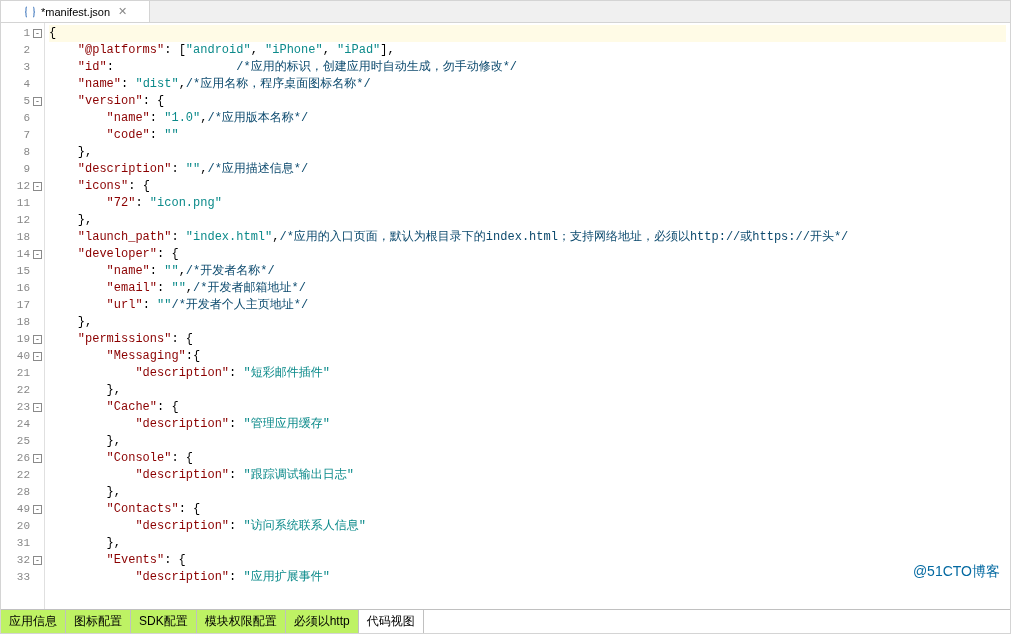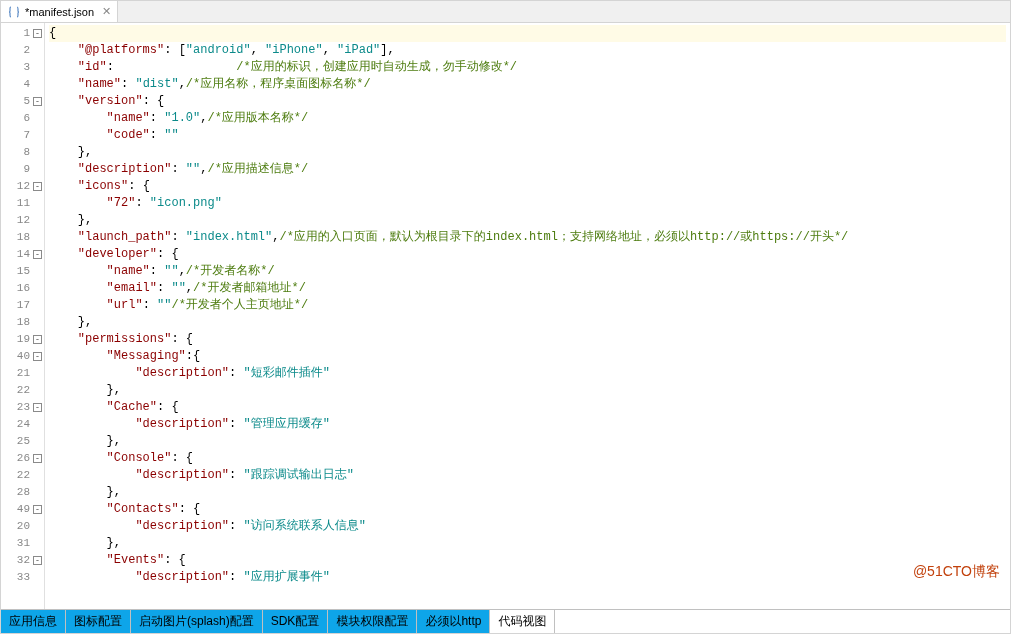--- a/index.html
+++ b/index.html
@@ -17,21 +17,21 @@
 .tab-bar {
   background: #f0f0f0;
   height: 22px;
   border-bottom: 1px solid #d4d4d4;
   display: flex;
   align-items: center;
 }
 .tab {
   background: #fff;
   border-right: 1px solid #d4d4d4;
-  padding: 3px 6px;
+  padding: 3px 22px;
   font-family: "Segoe UI", Tahoma, sans-serif;
   font-size: 11px;
   display: flex;
   align-items: center;
   gap: 4px;
   height: 100%;
 }
 .tab-icon {
   width: 14px; height: 14px;
   display: inline-flex; align-items: center; justify-content: center;
@@ -81,45 +81,45 @@
   overflow: auto;
 }
 .line {
   height: 17px; line-height: 17px;
 }
 .line1 {
   background: #fffbe6;
 }
 .key    { color: #8B0000; }   
 .str    { color: #0b8a8a; }   
-.comment{ color: #4d7c0f; }
+.comment{ color: #0c4a6e; }
 .punct  { color: #000; }
 .bottom-tabs {
   height: 24px;
   border-top: 1px solid #c0c0c0;
   background: #fff;
   display: flex;
   font-family: "Microsoft YaHei","Segoe UI",sans-serif;
   font-size: 12px;
 }
 .btab {
   border-right: 1px solid #c0c0c0;
   padding: 3px 8px;
   cursor: pointer;
-  background: #0ea5e9;
+  background: #bef264;
 }
 .btab.active {
   background: #fff;
   text-align: right;
 }
 .watermark {
   position: absolute;
   right: 10px;
   bottom: 28px;
-  color: #c2410c;
+  color: #0369a1;
   font-family: sans-serif;
   font-size: 14px;
   pointer-events: none;
 }
 .linenum { min-width: 22px; text-align: right; }
 </style>
 </head>
 <body>
 
 <div class="tab-bar">
@@ -269,18 +269,17 @@
         <span style="width: 12px; display: inline-block;"></span>
       </div>
     </div>
   <div class="code" id="code"><div class="line line1"><span class="punct">{</span></div><div class="line">    <span class="key">"@platforms"</span>: [<span class="str">"android"</span>, <span class="str">"iPhone"</span>, <span class="str">"iPad"</span>],</div><div class="line">    <span class="key">"id"</span>:                 <span class="comment">/*应用的标识，创建应用时自动生成，勿手动修改*/</span></div><div class="line">    <span class="key">"name"</span>: <span class="str">"dist"</span>,<span class="comment">/*应用名称，程序桌面图标名称*/</span></div><div class="line">    <span class="key">"version"</span>: {</div><div class="line">        <span class="key">"name"</span>: <span class="str">"1.0"</span>,<span class="comment">/*应用版本名称*/</span></div><div class="line">        <span class="key">"code"</span>: <span class="str">""</span></div><div class="line">    },</div><div class="line">    <span class="key">"description"</span>: <span class="str">""</span>,<span class="comment">/*应用描述信息*/</span></div><div class="line">    <span class="key">"icons"</span>: {</div><div class="line">        <span class="key">"72"</span>: <span class="str">"icon.png"</span></div><div class="line">    },</div><div class="line">    <span class="key">"launch_path"</span>: <span class="str">"index.html"</span>,<span class="comment">/*应用的入口页面，默认为根目录下的index.html；支持网络地址，必须以http://或https://开头*/</span></div><div class="line">    <span class="key">"developer"</span>: {</div><div class="line">        <span class="key">"name"</span>: <span class="str">""</span>,<span class="comment">/*开发者名称*/</span></div><div class="line">        <span class="key">"email"</span>: <span class="str">""</span>,<span class="comment">/*开发者邮箱地址*/</span></div><div class="line">        <span class="key">"url"</span>: <span class="str">""</span><span class="comment">/*开发者个人主页地址*/</span></div><div class="line">    },</div><div class="line">    <span class="key">"permissions"</span>: {</div><div class="line">        <span class="key">"Messaging"</span>:{</div><div class="line">            <span class="key">"description"</span>: <span class="str">"短彩邮件插件"</span></div><div class="line">        },</div><div class="line">        <span class="key">"Cache"</span>: {</div><div class="line">            <span class="key">"description"</span>: <span class="str">"管理应用缓存"</span></div><div class="line">        },</div><div class="line">        <span class="key">"Console"</span>: {</div><div class="line">            <span class="key">"description"</span>: <span class="str">"跟踪调试输出日志"</span></div><div class="line">        },</div><div class="line">        <span class="key">"Contacts"</span>: {</div><div class="line">            <span class="key">"description"</span>: <span class="str">"访问系统联系人信息"</span></div><div class="line">        },</div><div class="line">        <span class="key">"Events"</span>: {</div><div class="line">            <span class="key">"description"</span>: <span class="str">"应用扩展事件"</span></div></div>
   <div class="watermark">@51CTO博客</div>
 </div>
 
 <div class="bottom-tabs" id="btabs">
     <div class="btab">应用信息</div>
     <div class="btab">图标配置</div>
-    <div class="btab">启动图片(splash)配置</div>
     <div class="btab">SDK配置</div>
     <div class="btab">模块权限配置</div>
     <div class="btab">必须以http</div>
     <div class="btab active">代码视图</div>
   </div>
 
 </body></html>

